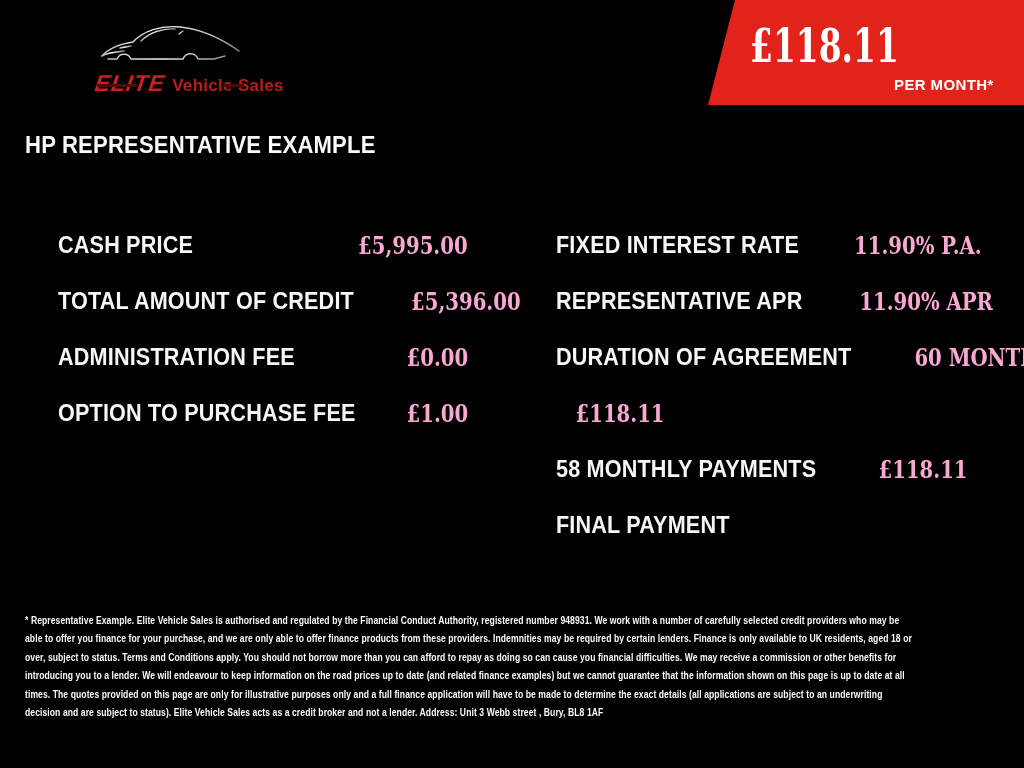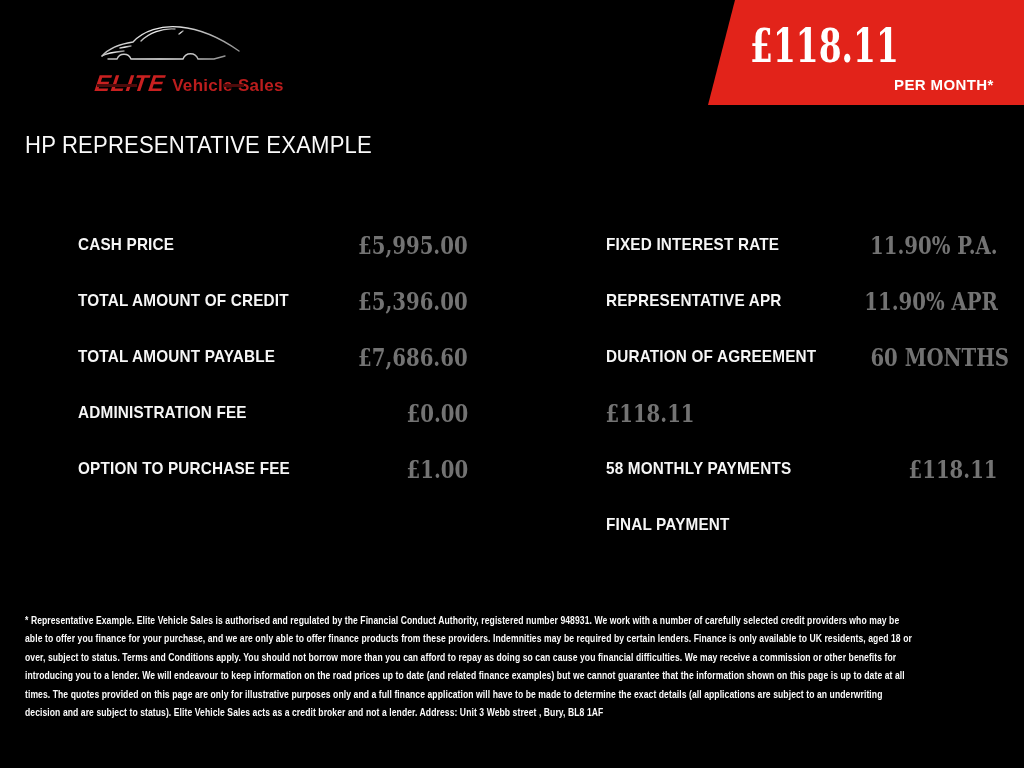--- a/index.html
+++ b/index.html
@@ -20,32 +20,32 @@
   
   .banner { position:absolute; left:708px; top:0; width:316px; height:105px; background:#e2231a;
             clip-path:polygon(27px 0, 100% 0, 100% 100%, 0 100%); }
   .banner-price-wrap { position:absolute; left:42px; top:22px; width:142px; height:50px; }
   .banner-price { display:inline-block; font-family:"DejaVu Serif", serif; font-weight:bold; font-size:47px;
                   line-height:1; color:#fff; white-space:nowrap; transform:scaleX(0.70); transform-origin:0 0; }
   .banner-period { position:absolute; left:186px; top:49px; font-size:15px; font-weight:bold; color:#fff;
                    letter-spacing:0.4px; line-height:1; white-space:nowrap;margin-top:28px; }
 
   
-  .heading { position:absolute; left:25px; top:131px; font-size:24px; font-weight:normal; color:#fafafa; white-space:nowrap; }
+  .heading { position:absolute; left:25px; top:131px; font-size:24px; font-weight:bold; color:#fafafa; white-space:nowrap; }
   .heading-inner { display:inline-block; transform:scaleX(0.92); transform-origin:0 50%; letter-spacing:0.2px; }
 
   
   .finance { position:absolute; left:58px; top:217px; width:910px; height:336px; }
   .fin-col { position:absolute; top:0; }
   .fin-col.left  { left:0;     width:410px; }
-  .fin-col.right { left:528px; width:412px; }
+  .fin-col.right { left:498px; width:412px; }
   .fin-row { height:56px; display:flex; justify-content:space-between; align-items:center; }
-  .fin-label { font-size:17px; font-weight:bold; color:#f6f6f6; white-space:nowrap;margin-left:20px; }
+  .fin-label { font-size:24px; font-weight:bold; color:#f6f6f6; white-space:nowrap; }
   .fin-label-inner { display:inline-block; transform:scaleX(0.9); transform-origin:0 50%; letter-spacing:0.2px; }
-  .fin-value { font-family:"DejaVu Serif", serif; font-size:24px; font-weight:bold; color:#737373; white-space:nowrap; }
+  .fin-value { font-family:"DejaVu Serif", serif; font-size:24px; font-weight:bold; color:#f9a8d4; white-space:nowrap; }
   .fin-value-inner { display:inline-block; transform:scaleX(0.82); transform-origin:100% 50%; }
 
   
   .disclaimer { position:absolute; left:25px; top:611px; width:1140px; transform:scaleX(0.78); transform-origin:0 0;
                 font-size:11px; font-weight:bold; color:#fbfbfb; line-height:18.4px; letter-spacing:0.1px; }
 </style>
 </head>
 <body>
 
 <div class="page">
@@ -92,24 +92,20 @@
     <div class="fin-col left">
       <div class="fin-row">
         <span class="fin-label"><span class="fin-label-inner">CASH PRICE</span></span>
         <span class="fin-value"><span class="fin-value-inner">£5,995.00</span></span>
       </div>
       <div class="fin-row">
         <span class="fin-label"><span class="fin-label-inner">TOTAL AMOUNT OF CREDIT</span></span>
         <span class="fin-value"><span class="fin-value-inner">£5,396.00</span></span>
       </div>
       <div class="fin-row">
-        <span class="fin-label"><span class="fin-label-inner">TOTAL AMOUNT PAYABLE</span></span>
-        <span class="fin-value"><span class="fin-value-inner">£7,686.60</span></span>
-      </div>
-      <div class="fin-row">
         <span class="fin-label"><span class="fin-label-inner">ADMINISTRATION FEE</span></span>
         <span class="fin-value"><span class="fin-value-inner">£0.00</span></span>
       </div>
       <div class="fin-row">
         <span class="fin-label"><span class="fin-label-inner">OPTION TO PURCHASE FEE</span></span>
         <span class="fin-value"><span class="fin-value-inner">£1.00</span></span>
       </div>
     </div>
 
     <div class="fin-col right">

